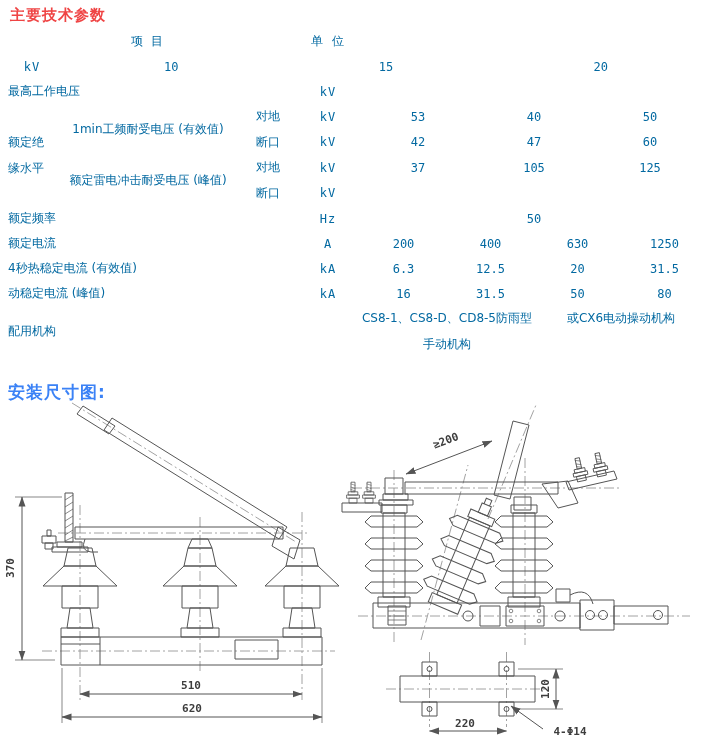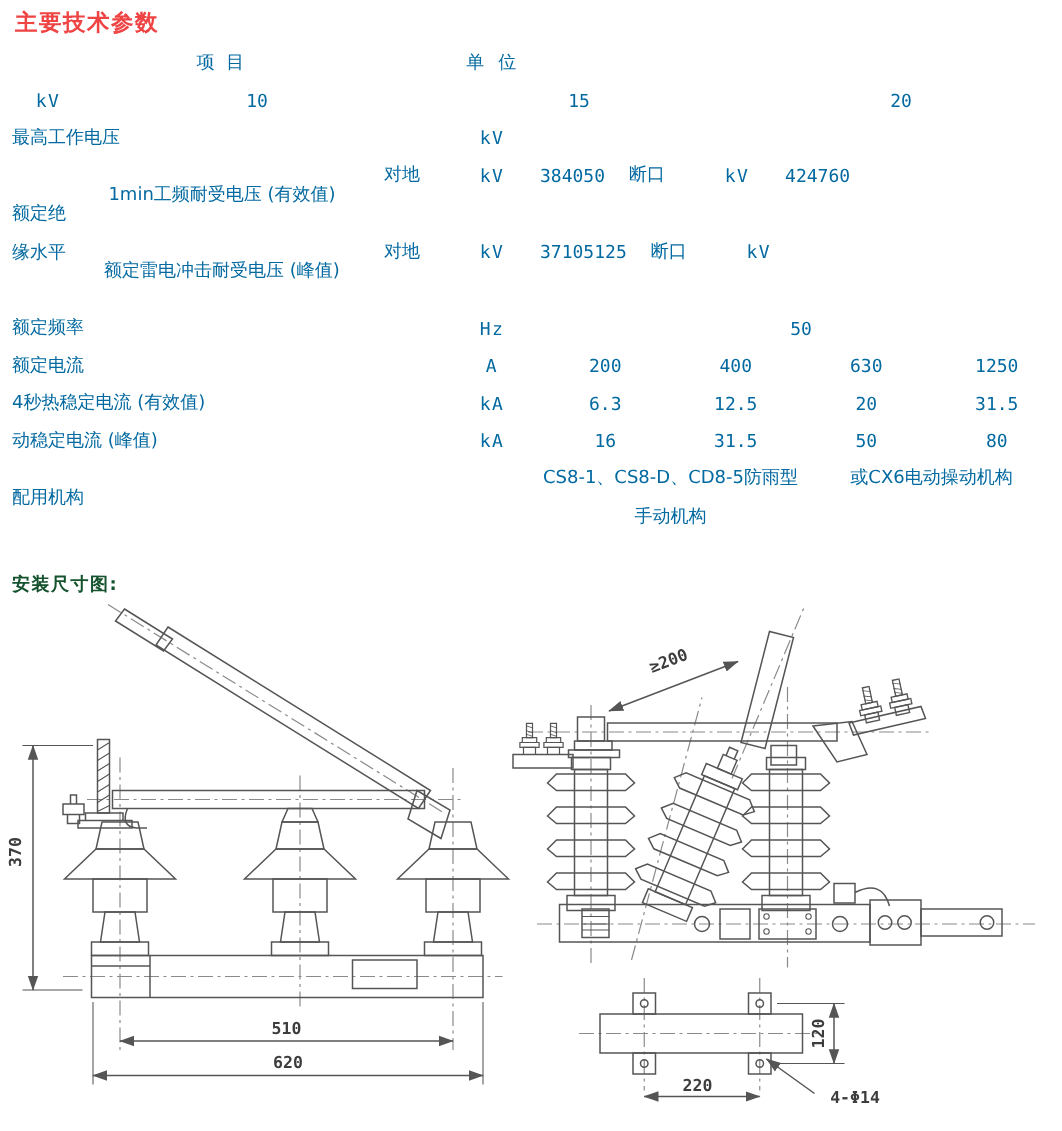--- a/index.html
+++ b/index.html
@@ -7,40 +7,40 @@
     width:708px;height:754px;position:relative;background:#ffffff;
     font-family:"DejaVu Sans","Liberation Sans",sans-serif;
     overflow:hidden;
   }
   .doc-title{
     position:absolute;left:10px;top:6px;
     font-size:15px;font-weight:bold;color:#ef4444;letter-spacing:1px;
   }
   .install-title{
     position:absolute;left:8px;top:381px;
-    font-size:12px;font-weight:bold;color:#14532d;letter-spacing:1px;
+    font-size:17px;font-weight:bold;color:#3b82f6;letter-spacing:1px;
   }
   .spec-table{
     position:absolute;left:0;top:29px;width:708px;
     color:#0369a1;font-size:12px;
   }
   .row{display:flex;align-items:center;height:25px;}
   .c-item{width:296px;padding-left:8px;box-sizing:border-box;}
   .hdr .c-item{padding-left:0;text-align:center;width:296px;letter-spacing:2px;}
   .c-unit{width:64px;text-align:center;font-family:"DejaVu Sans Mono","Liberation Mono",monospace;letter-spacing:1px;}
   .c-vals{flex:1;display:flex;}
   .c-vals span{flex:1;text-align:center;font-family:"DejaVu Sans Mono","Liberation Mono",monospace;}
   .hdr-params{padding-right:80px;letter-spacing:2px;}
   
   .grp{display:flex;height:102px;}
   .g-name{width:56px;padding-left:8px;box-sizing:border-box;display:flex;flex-direction:column;justify-content:center;line-height:26px;}
   .g-body{flex:1;display:flex;flex-direction:column;}
   .sgrp{display:flex;height:51px;}
   .sg-label{width:184px;display:flex;align-items:center;justify-content:center;text-align:center;}
-  .sg-rows{flex:1;display:flex;}
+  .sg-rows{flex:1;display:flex;flex-direction:column;}
   .sg-row{display:flex;height:25.5px;align-items:center;}
   .c-cond{width:56px;text-align:center;}
   
   .mech{height:50px;}
   .mech-lines{flex-direction:row;justify-content:center;text-align:center;line-height:26px;}
   .mech-lines div{width:100%;}
   
   .drawings{
     position:absolute;left:0;top:394px;
     stroke:#555555;fill:none;stroke-width:1;
@@ -84,21 +84,21 @@
       <div>缘水平</div>
     </div>
     <div class="g-body">
       <div class="sgrp">
         <div class="sg-label">1min工频耐受电压 (有效值)</div>
         <div class="sg-rows">
           <div class="sg-row">
             <div class="c-cond">对地</div>
             <div class="c-unit">kV</div>
             <div class="c-vals">
-              <span>38</span>
+              <span>53</span>
               <span>40</span>
               <span>50</span>
             </div>
           </div>
           <div class="sg-row">
             <div class="c-cond">断口</div>
             <div class="c-unit">kV</div>
             <div class="c-vals">
               <span>42</span>
               <span>47</span>

